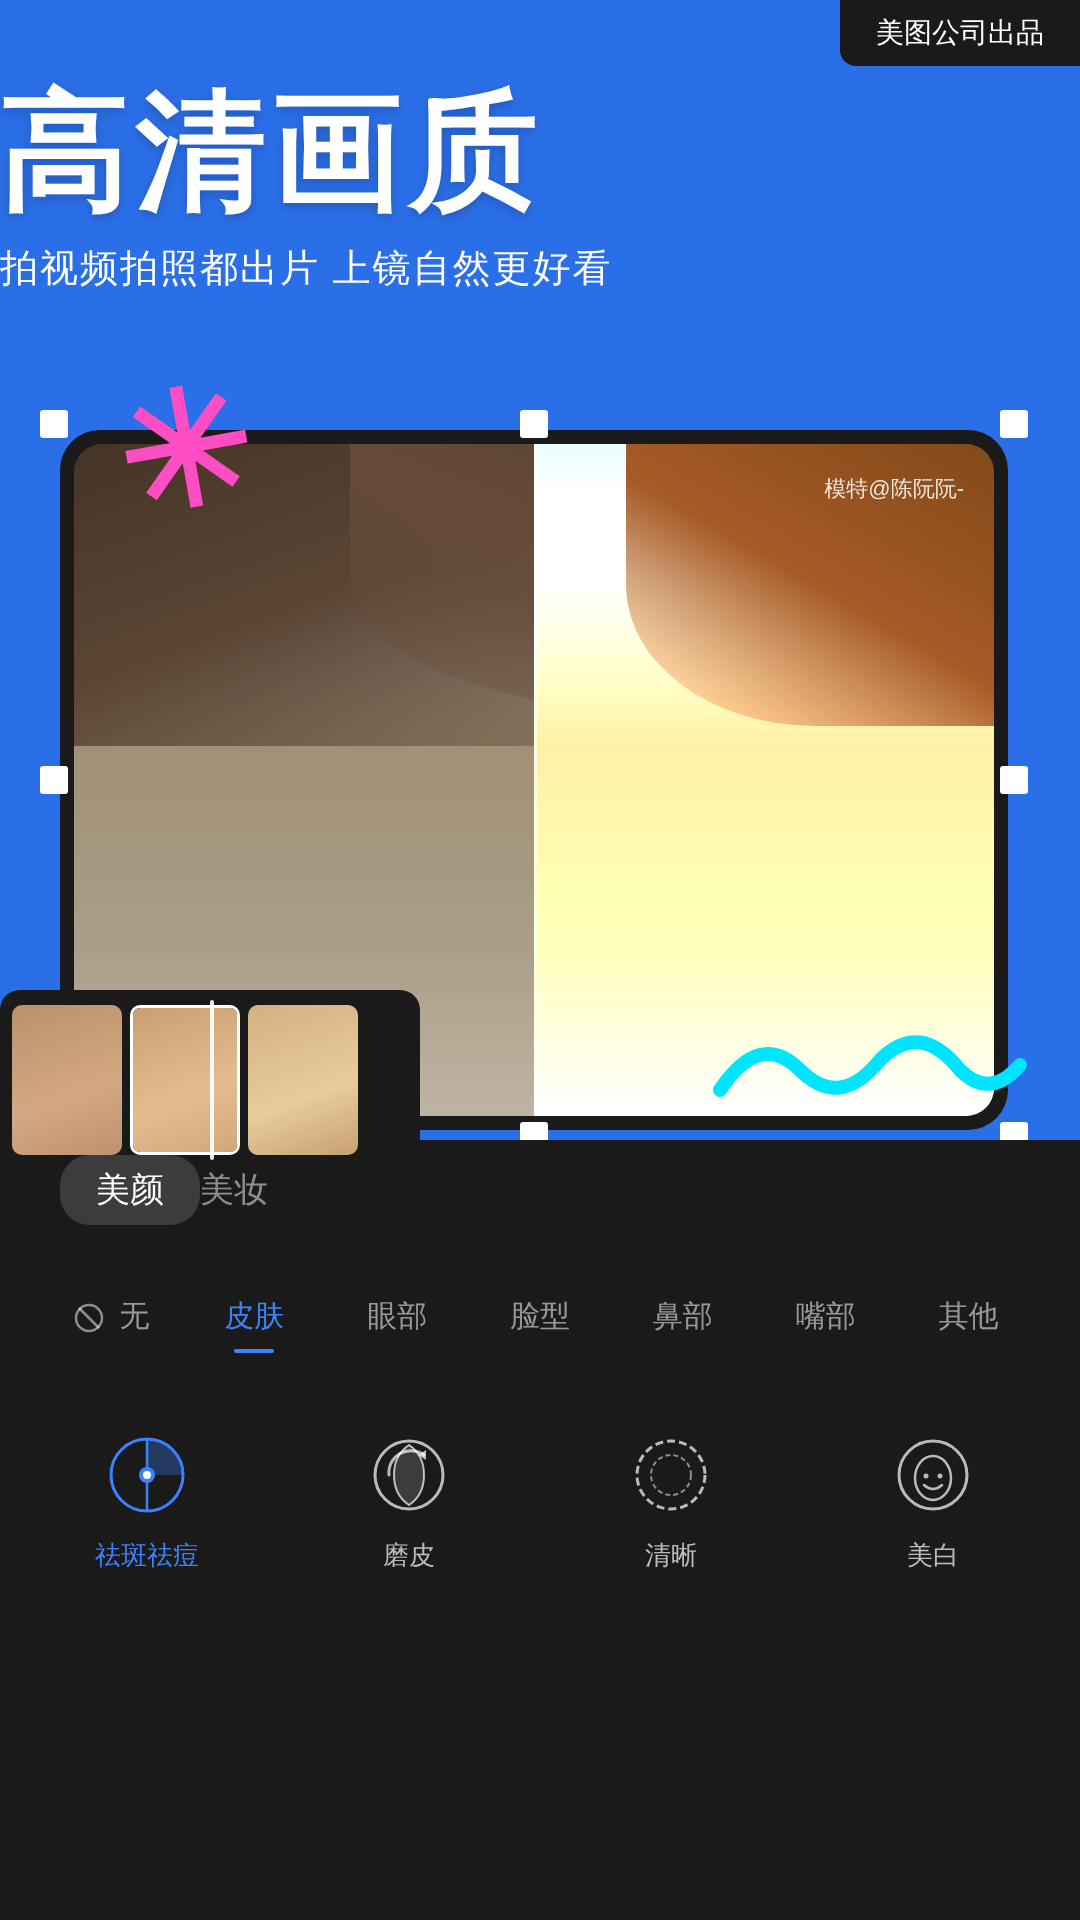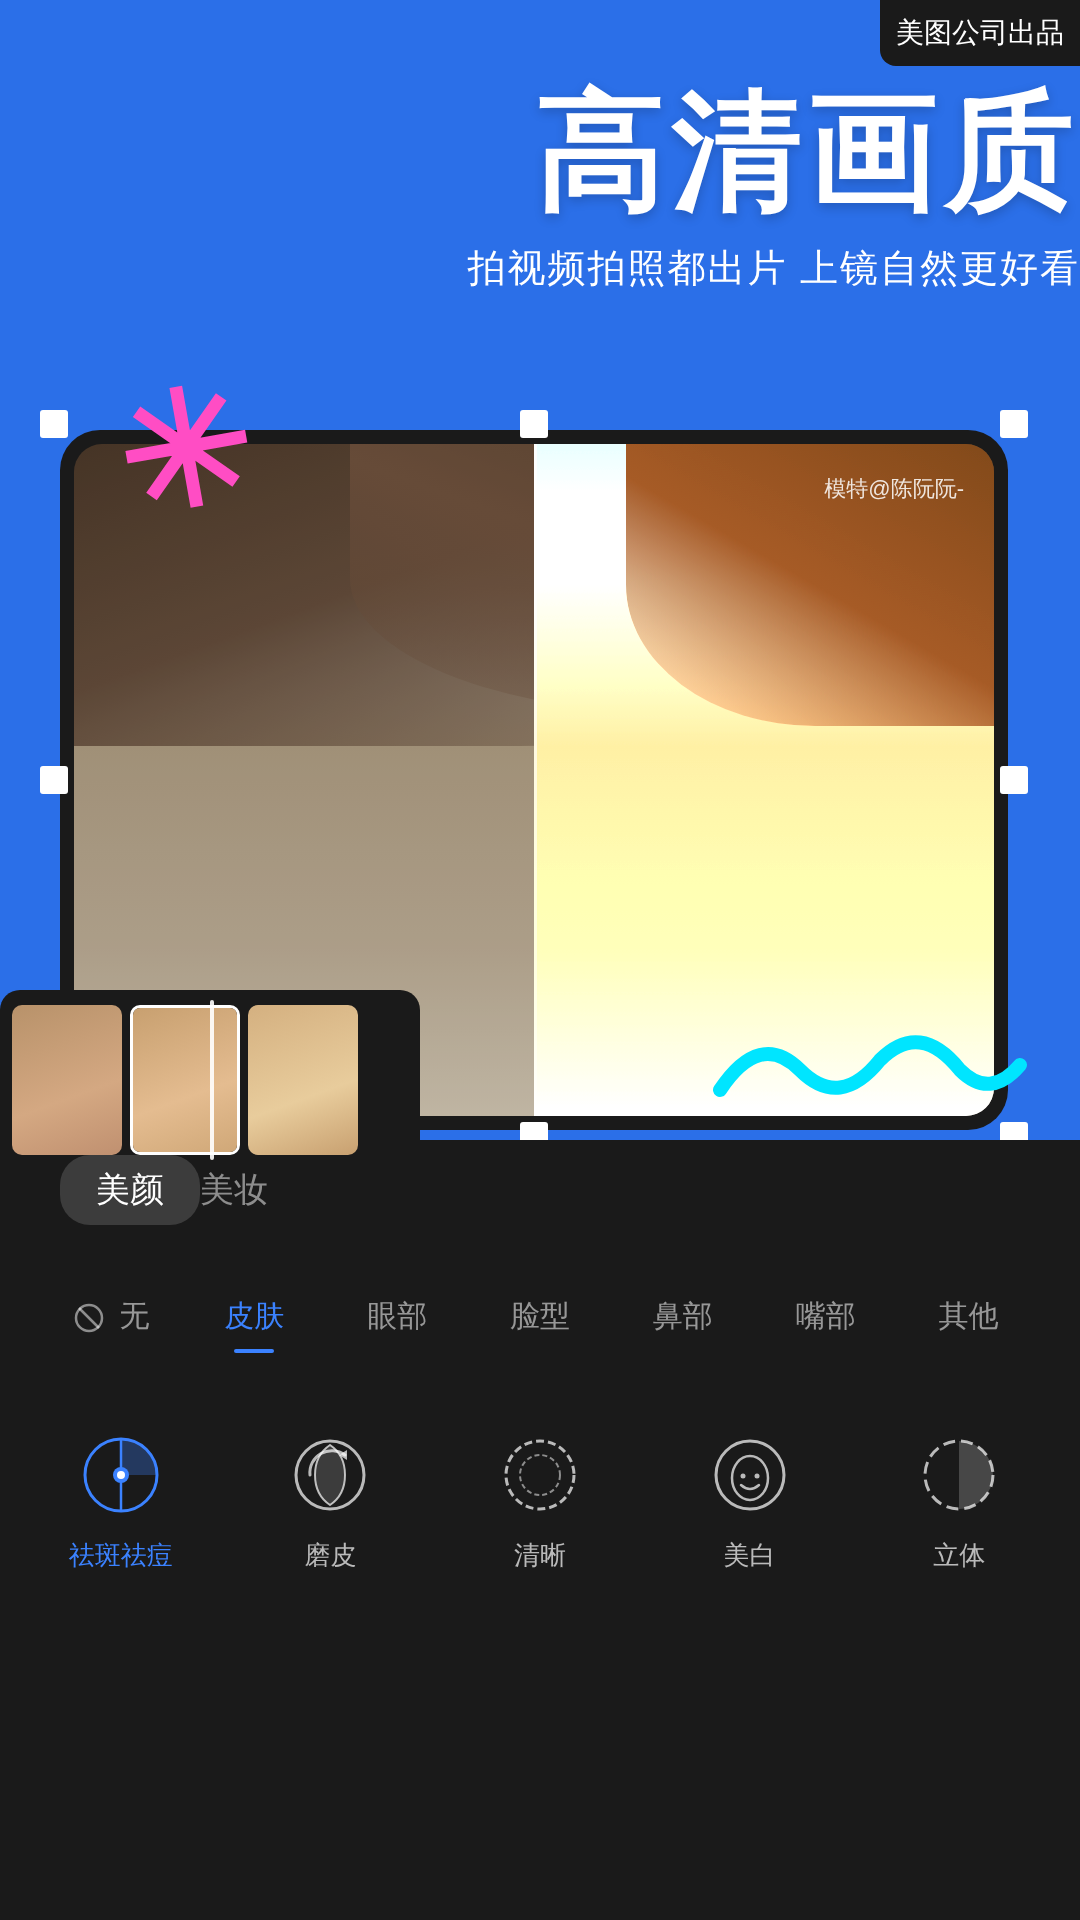--- a/index.html
+++ b/index.html
@@ -16,32 +16,32 @@
 
     
     .top-badge {
       position: absolute;
       top: 0;
       right: 0;
       background: #1a1a1a;
       color: #fff;
       font-size: 28px;
       font-weight: 500;
-      padding: 14px 16px;
+      padding: 14px 36px;
       border-bottom-left-radius: 16px;
       z-index: 100;
     }
 
     
     .hero-section {
       position: absolute;
       top: 80px;
       left: 0;
       right: 0;
-      text-align: right;
+      text-align: left;
       z-index: 10;
     }
 
     .hero-title {
       font-size: 130px;
       font-weight: 900;
       color: #fff;
       letter-spacing: 6px;
       line-height: 1.1;
       text-shadow: 0 4px 12px rgba(0,0,0,0.2);
@@ -480,24 +480,14 @@
 
         <path d="M36 55 Q45 63 54 55" stroke="rgba(255,255,255,0.7)" stroke-width="2.5" fill="none" stroke-linecap="round"></path>
 
         <circle cx="38" cy="46" r="2.5" fill="rgba(255,255,255,0.7)"></circle>
         <circle cx="52" cy="46" r="2.5" fill="rgba(255,255,255,0.7)"></circle>
       </svg>
     </div>
     <div class="tool-label">美白</div>
   </div>
 
-  <div class="tool-item">
-    <div class="tool-icon">
-      <svg class="icon-svg" viewBox="0 0 90 90">
-        <circle cx="45" cy="45" r="34" stroke="rgba(255,255,255,0.7)" stroke-width="3" fill="none" stroke-dasharray="12 6"></circle>
-
-        <path d="M45 11 A34 34 0 0 1 45 79 Z" fill="rgba(255,255,255,0.2)"></path>
-      </svg>
-    </div>
-    <div class="tool-label">立体</div>
-  </div>
 
 </div>
 
 </body></html>

